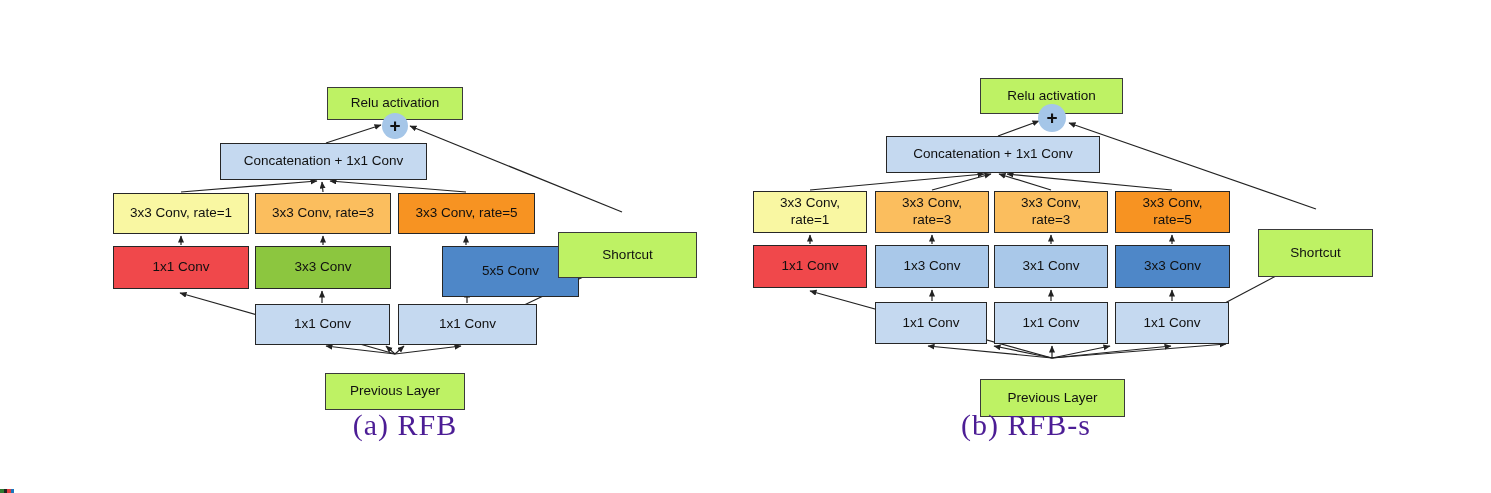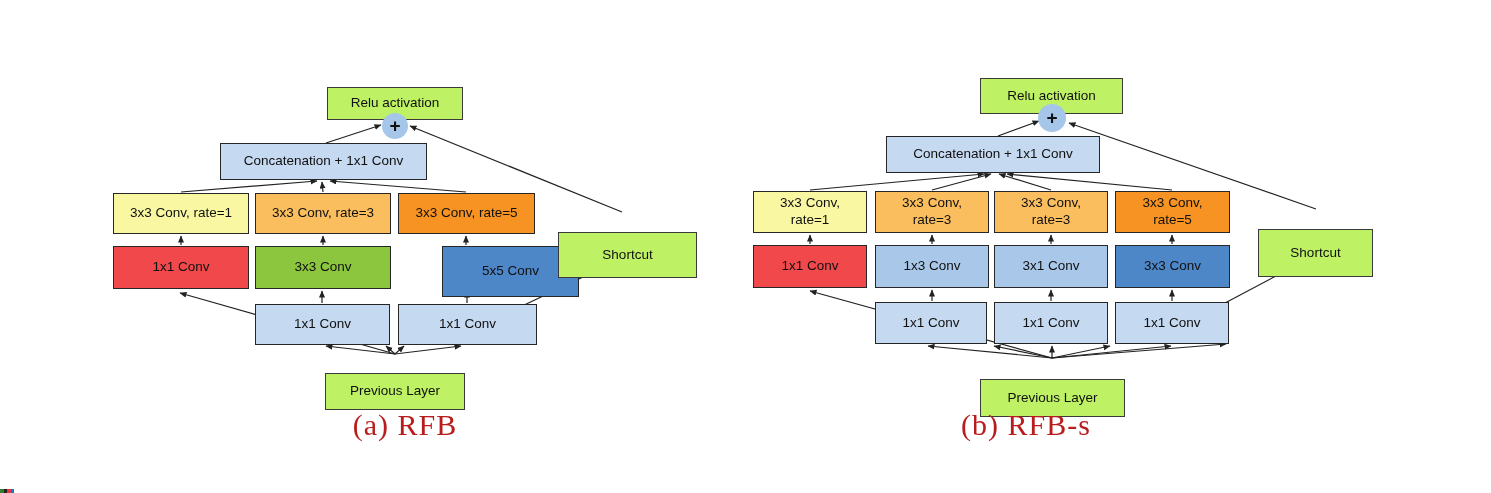--- a/index.html
+++ b/index.html
@@ -6,21 +6,21 @@
   #canvas{position:relative;width:1491px;height:493px;background:#ffffff;overflow:hidden;
           font-family:"Liberation Sans",sans-serif;}
   #wires{position:absolute;left:0;top:0;z-index:1;}
   .node{position:absolute;z-index:2;box-sizing:border-box;border:1.2px solid #262626;
         display:flex;align-items:center;justify-content:center;text-align:center;
         font-size:13.5px;line-height:1.25;color:#101010;white-space:pre-line;}
   .wnode{background:#bef264;border:1.4px solid #3a3a3a;margin-top:20px;}
   .plus{position:absolute;z-index:2;border-radius:50%;display:flex;align-items:center;
         justify-content:center;font-weight:bold;font-size:19px;color:#111;}
   .caption{position:absolute;z-index:2;font-family:"Liberation Serif",serif;
-           font-size:30px;color:#b91c1c;text-align:center;letter-spacing:1px;}
+           font-size:30px;color:#4c1d95;text-align:center;letter-spacing:1px;}
   .artifact{position:absolute;z-index:3;}
 </style>
 </head>
 <body>
 
 <div id="canvas">
 
   <svg id="wires" width="1491" height="493" viewBox="0 0 1491 493">
     <defs>
       <marker id="ah" markerWidth="9" markerHeight="8" refX="6.5" refY="3" orient="auto" markerUnits="userSpaceOnUse">

